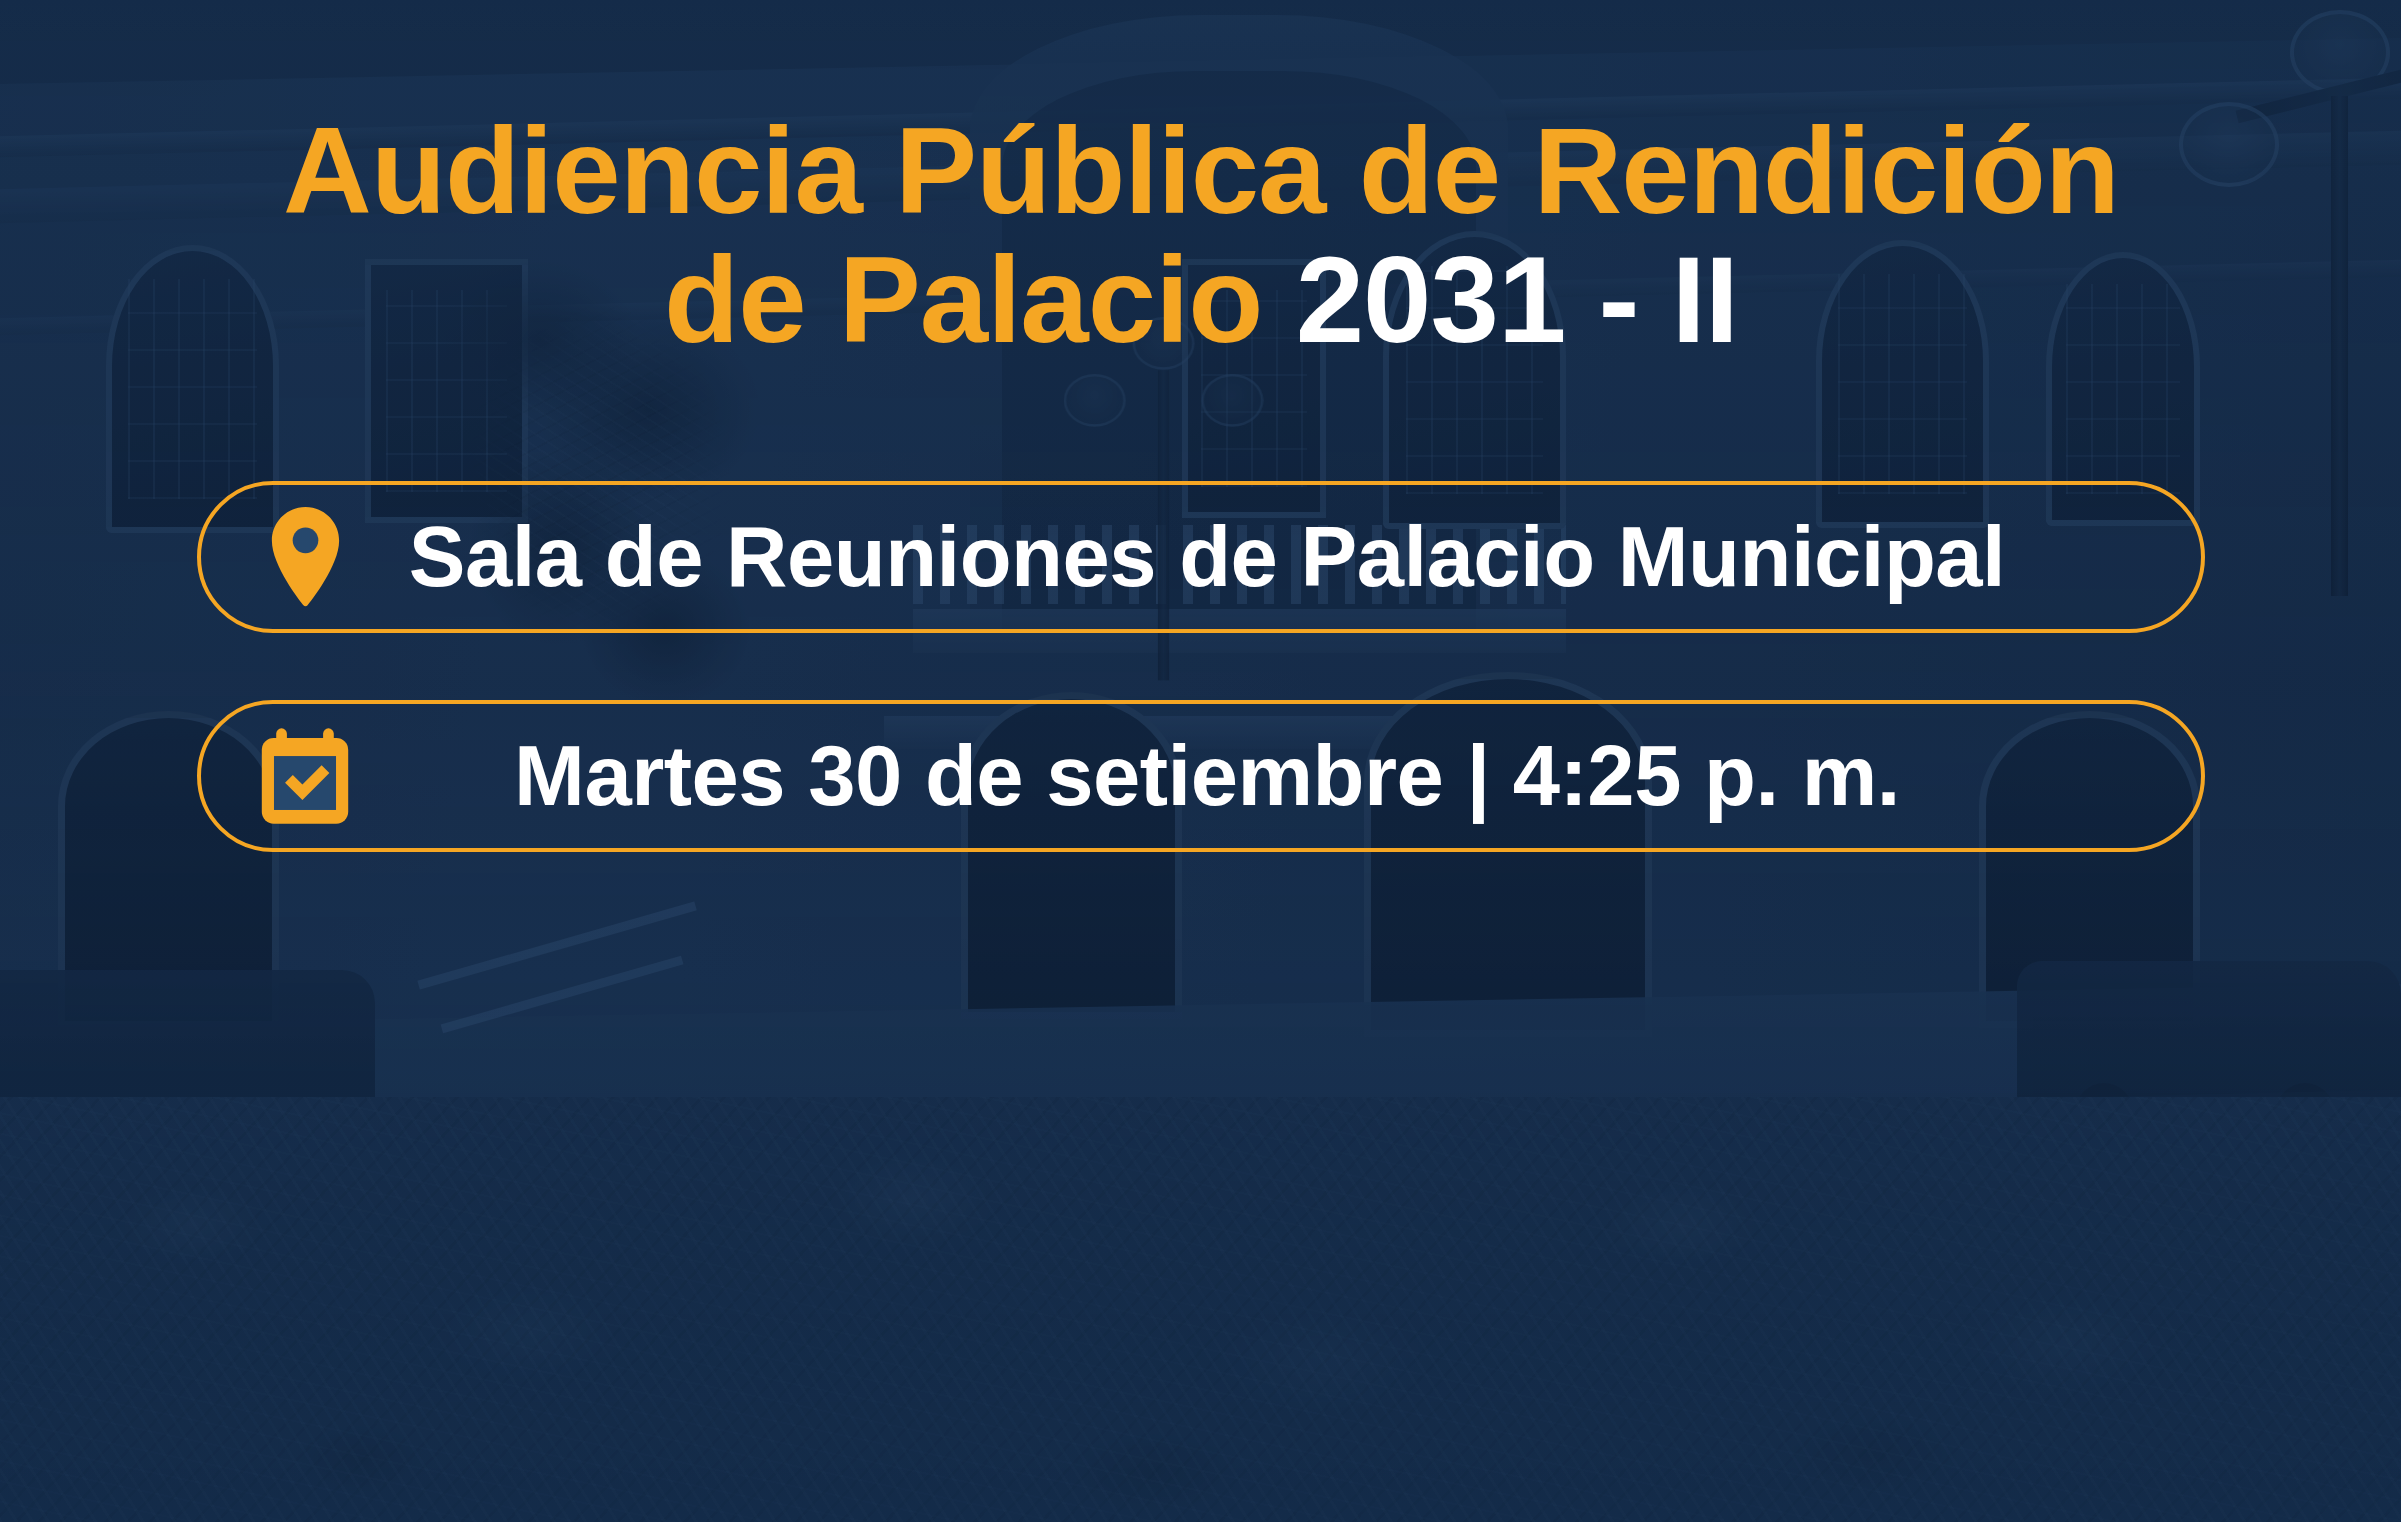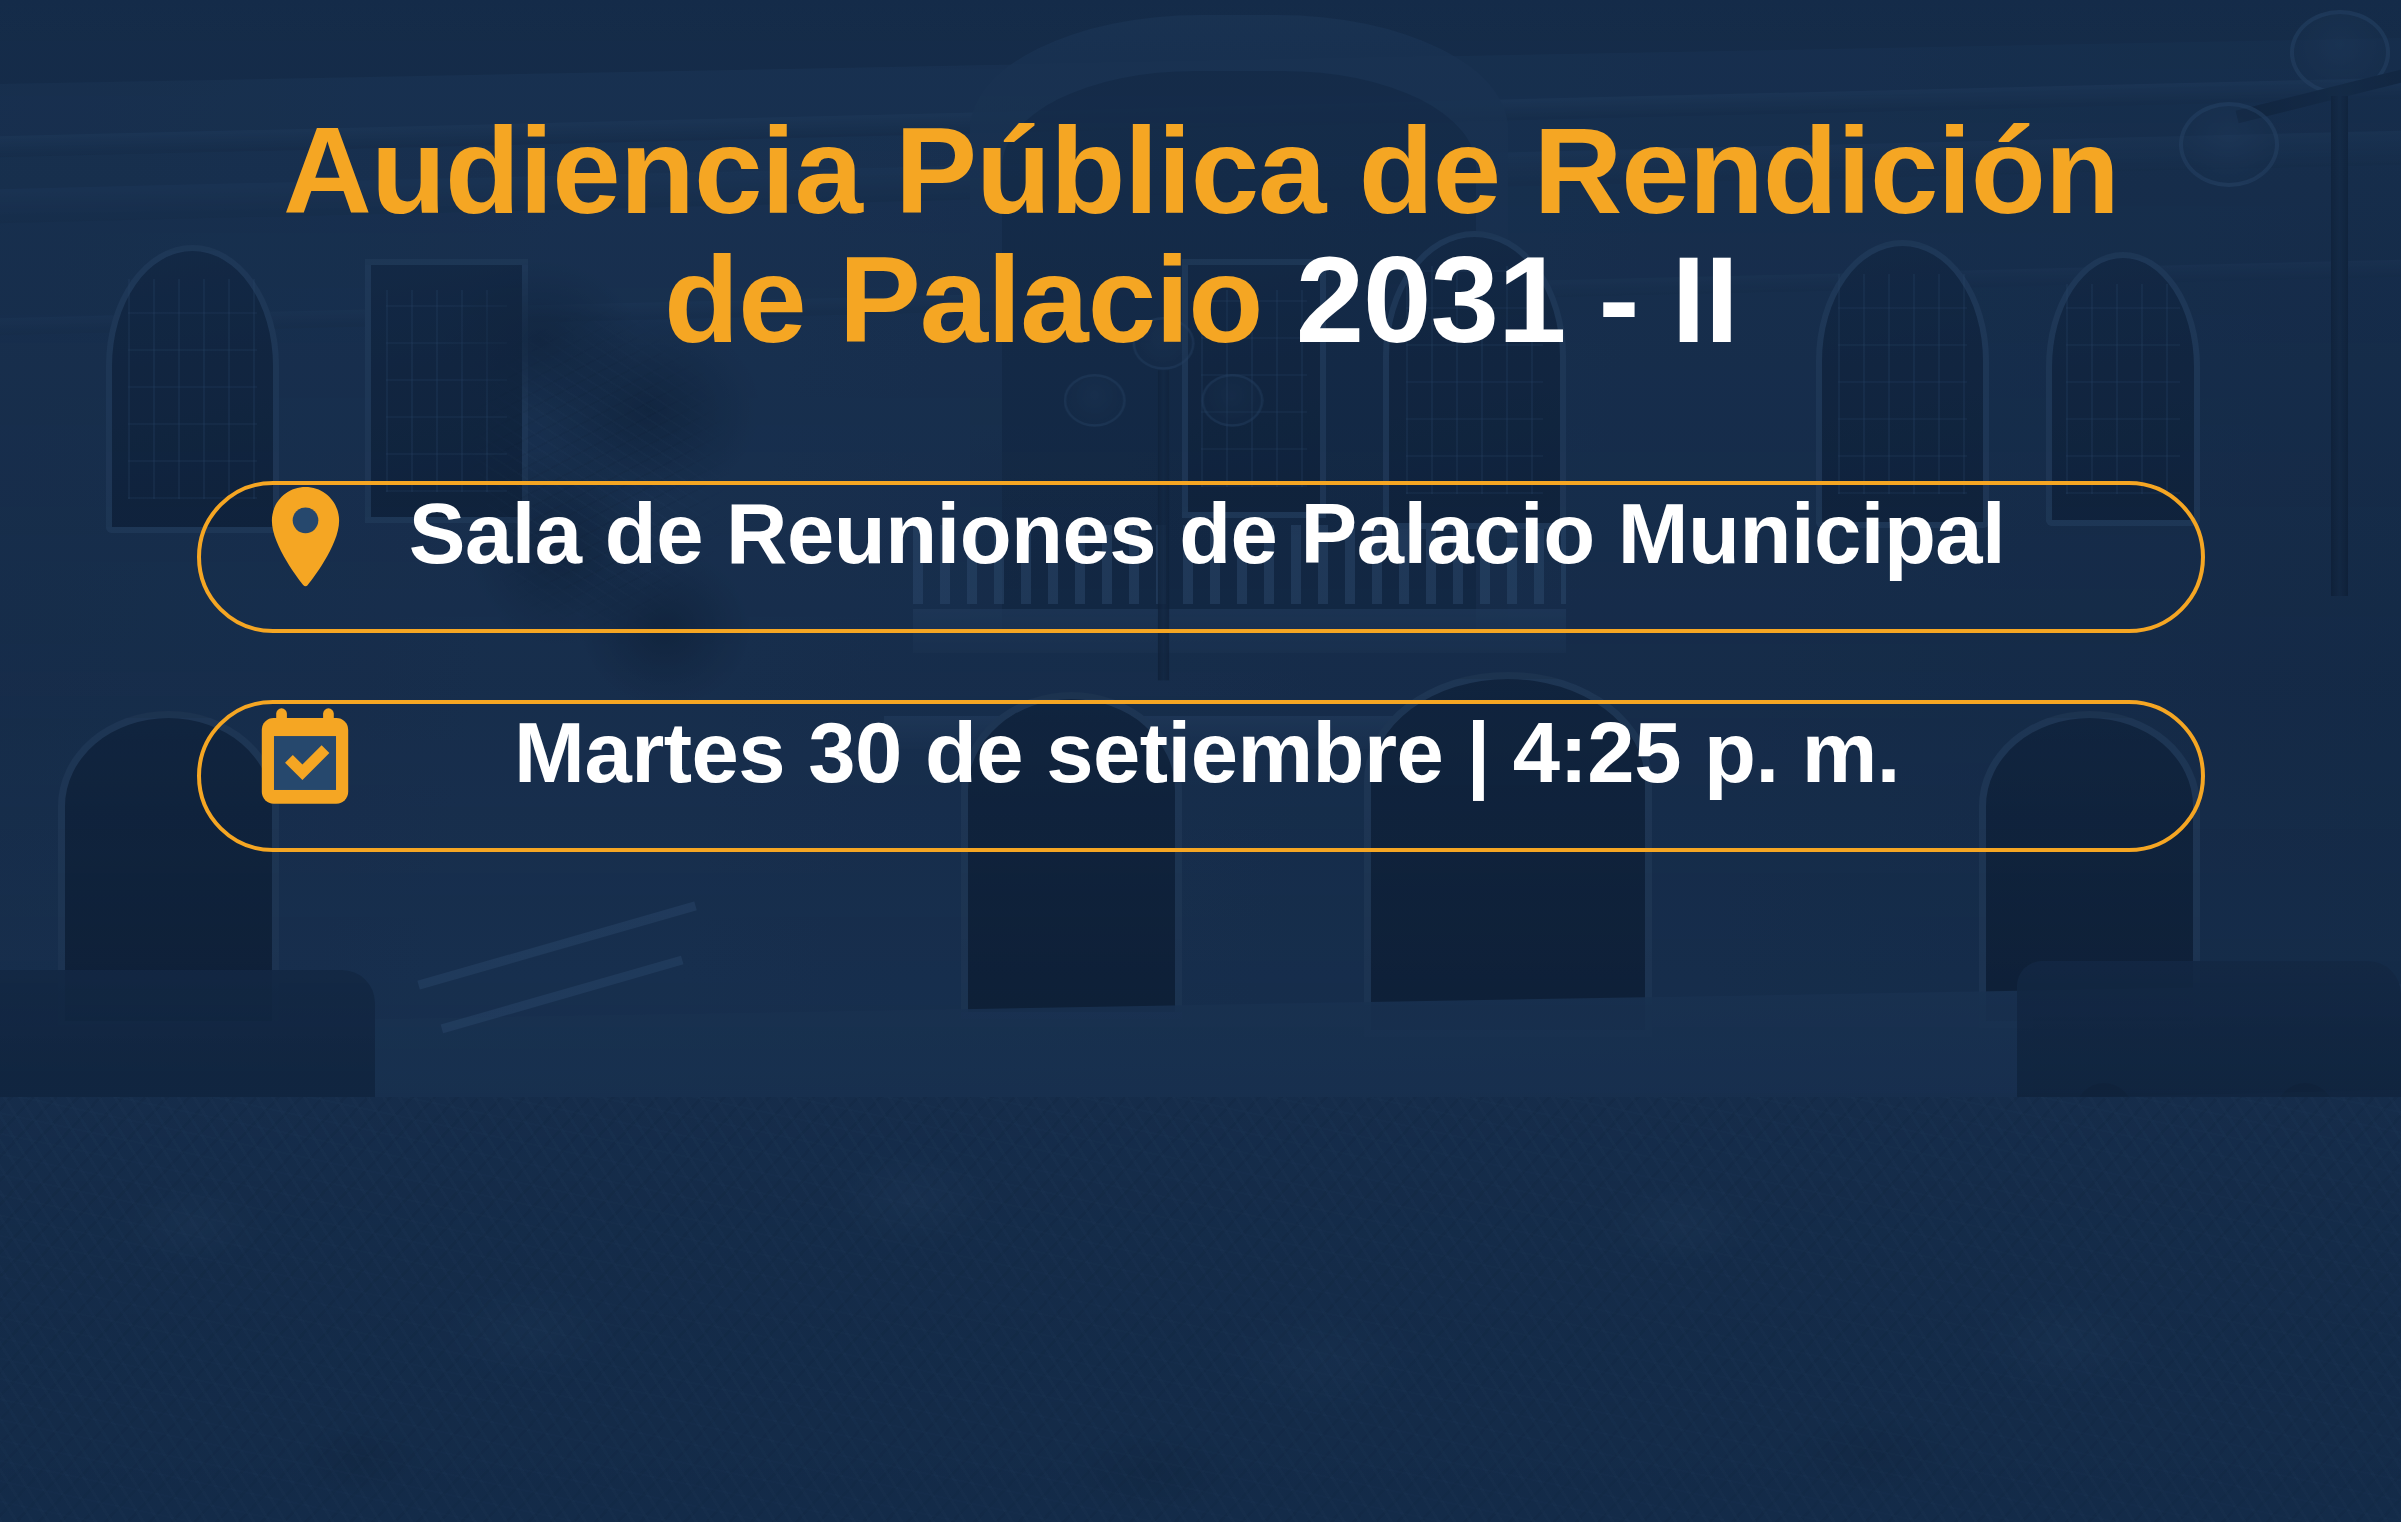--- a/index.html
+++ b/index.html
@@ -242,21 +242,21 @@
   }
   .title .year { color:#ffffff; }
 
   .pill {
     margin-top: 0;
     width: 2008px;
     height: 152px;
     border: 4.8px solid #F5A623;
     border-radius: 96px;
     display:flex;
-    align-items:flex-start;
+    align-items:center;
     box-sizing:border-box;
     padding-left: 52px;
   }
   .pill-1 { margin-top: 117px; }
   .pill-2 { margin-top: 67px; }
 
   .pill-icon {
     width: 104px;
     height: 104px;
     flex: 0 0 104px;

